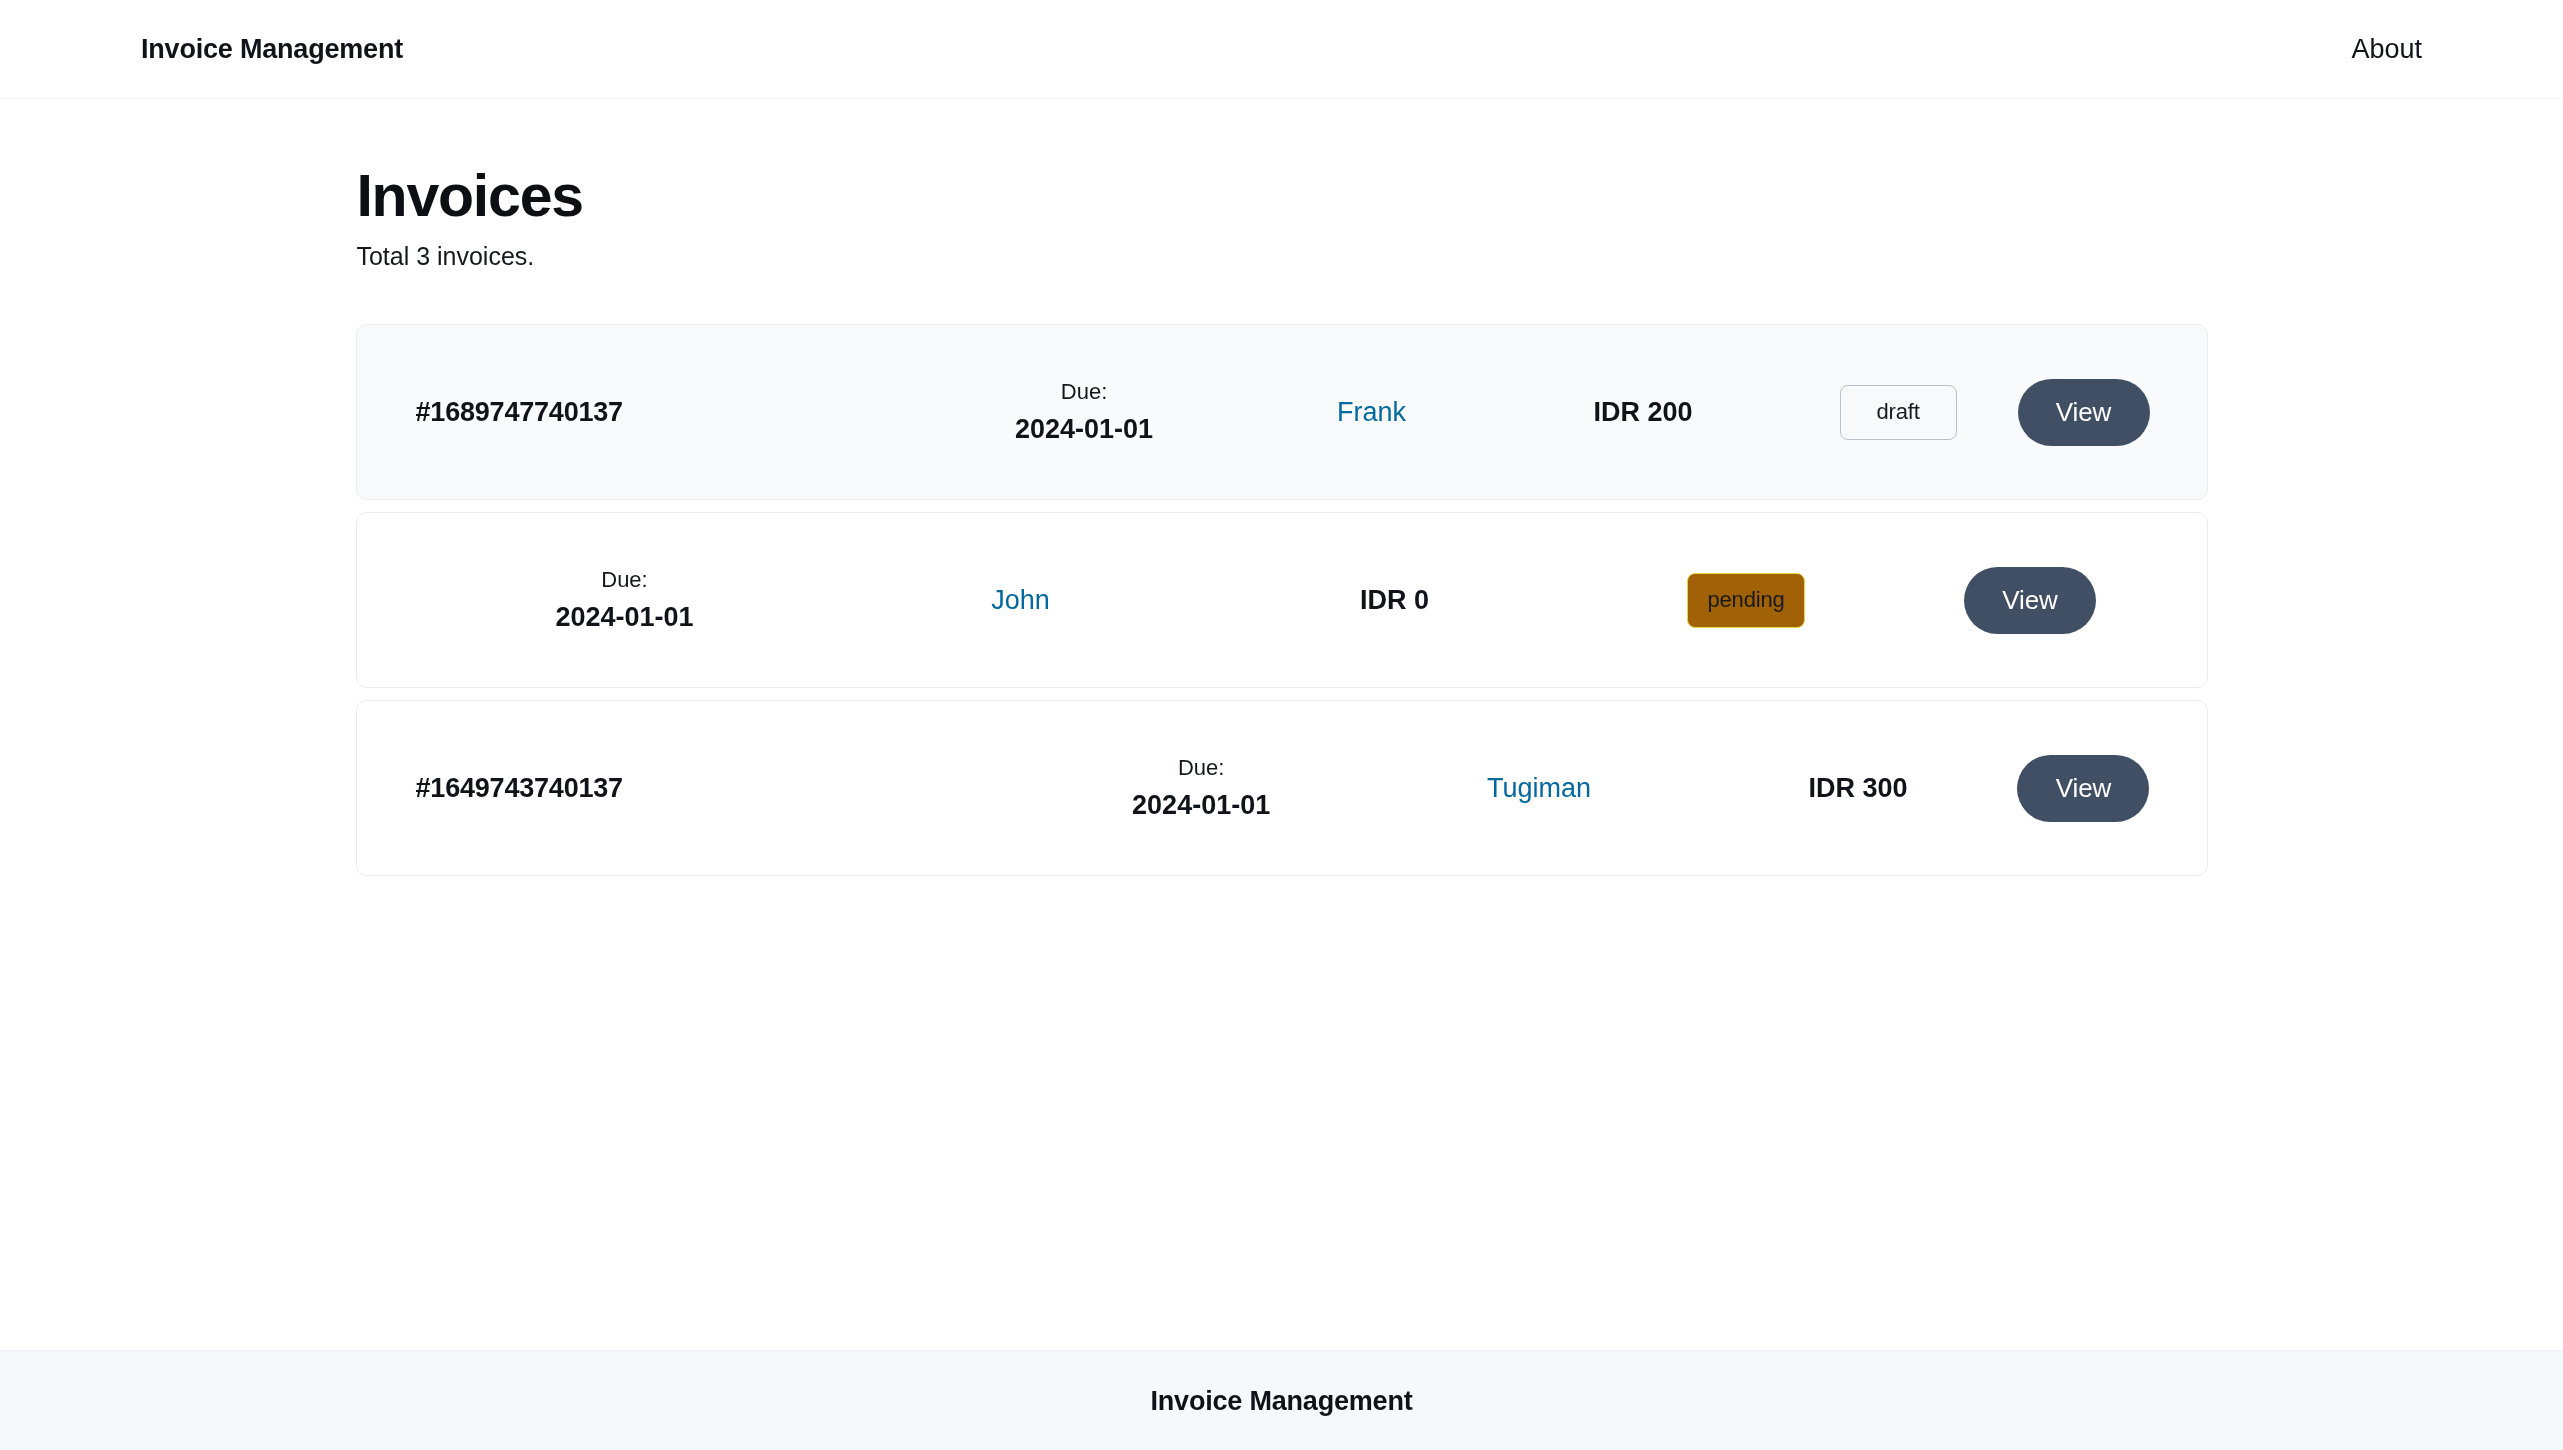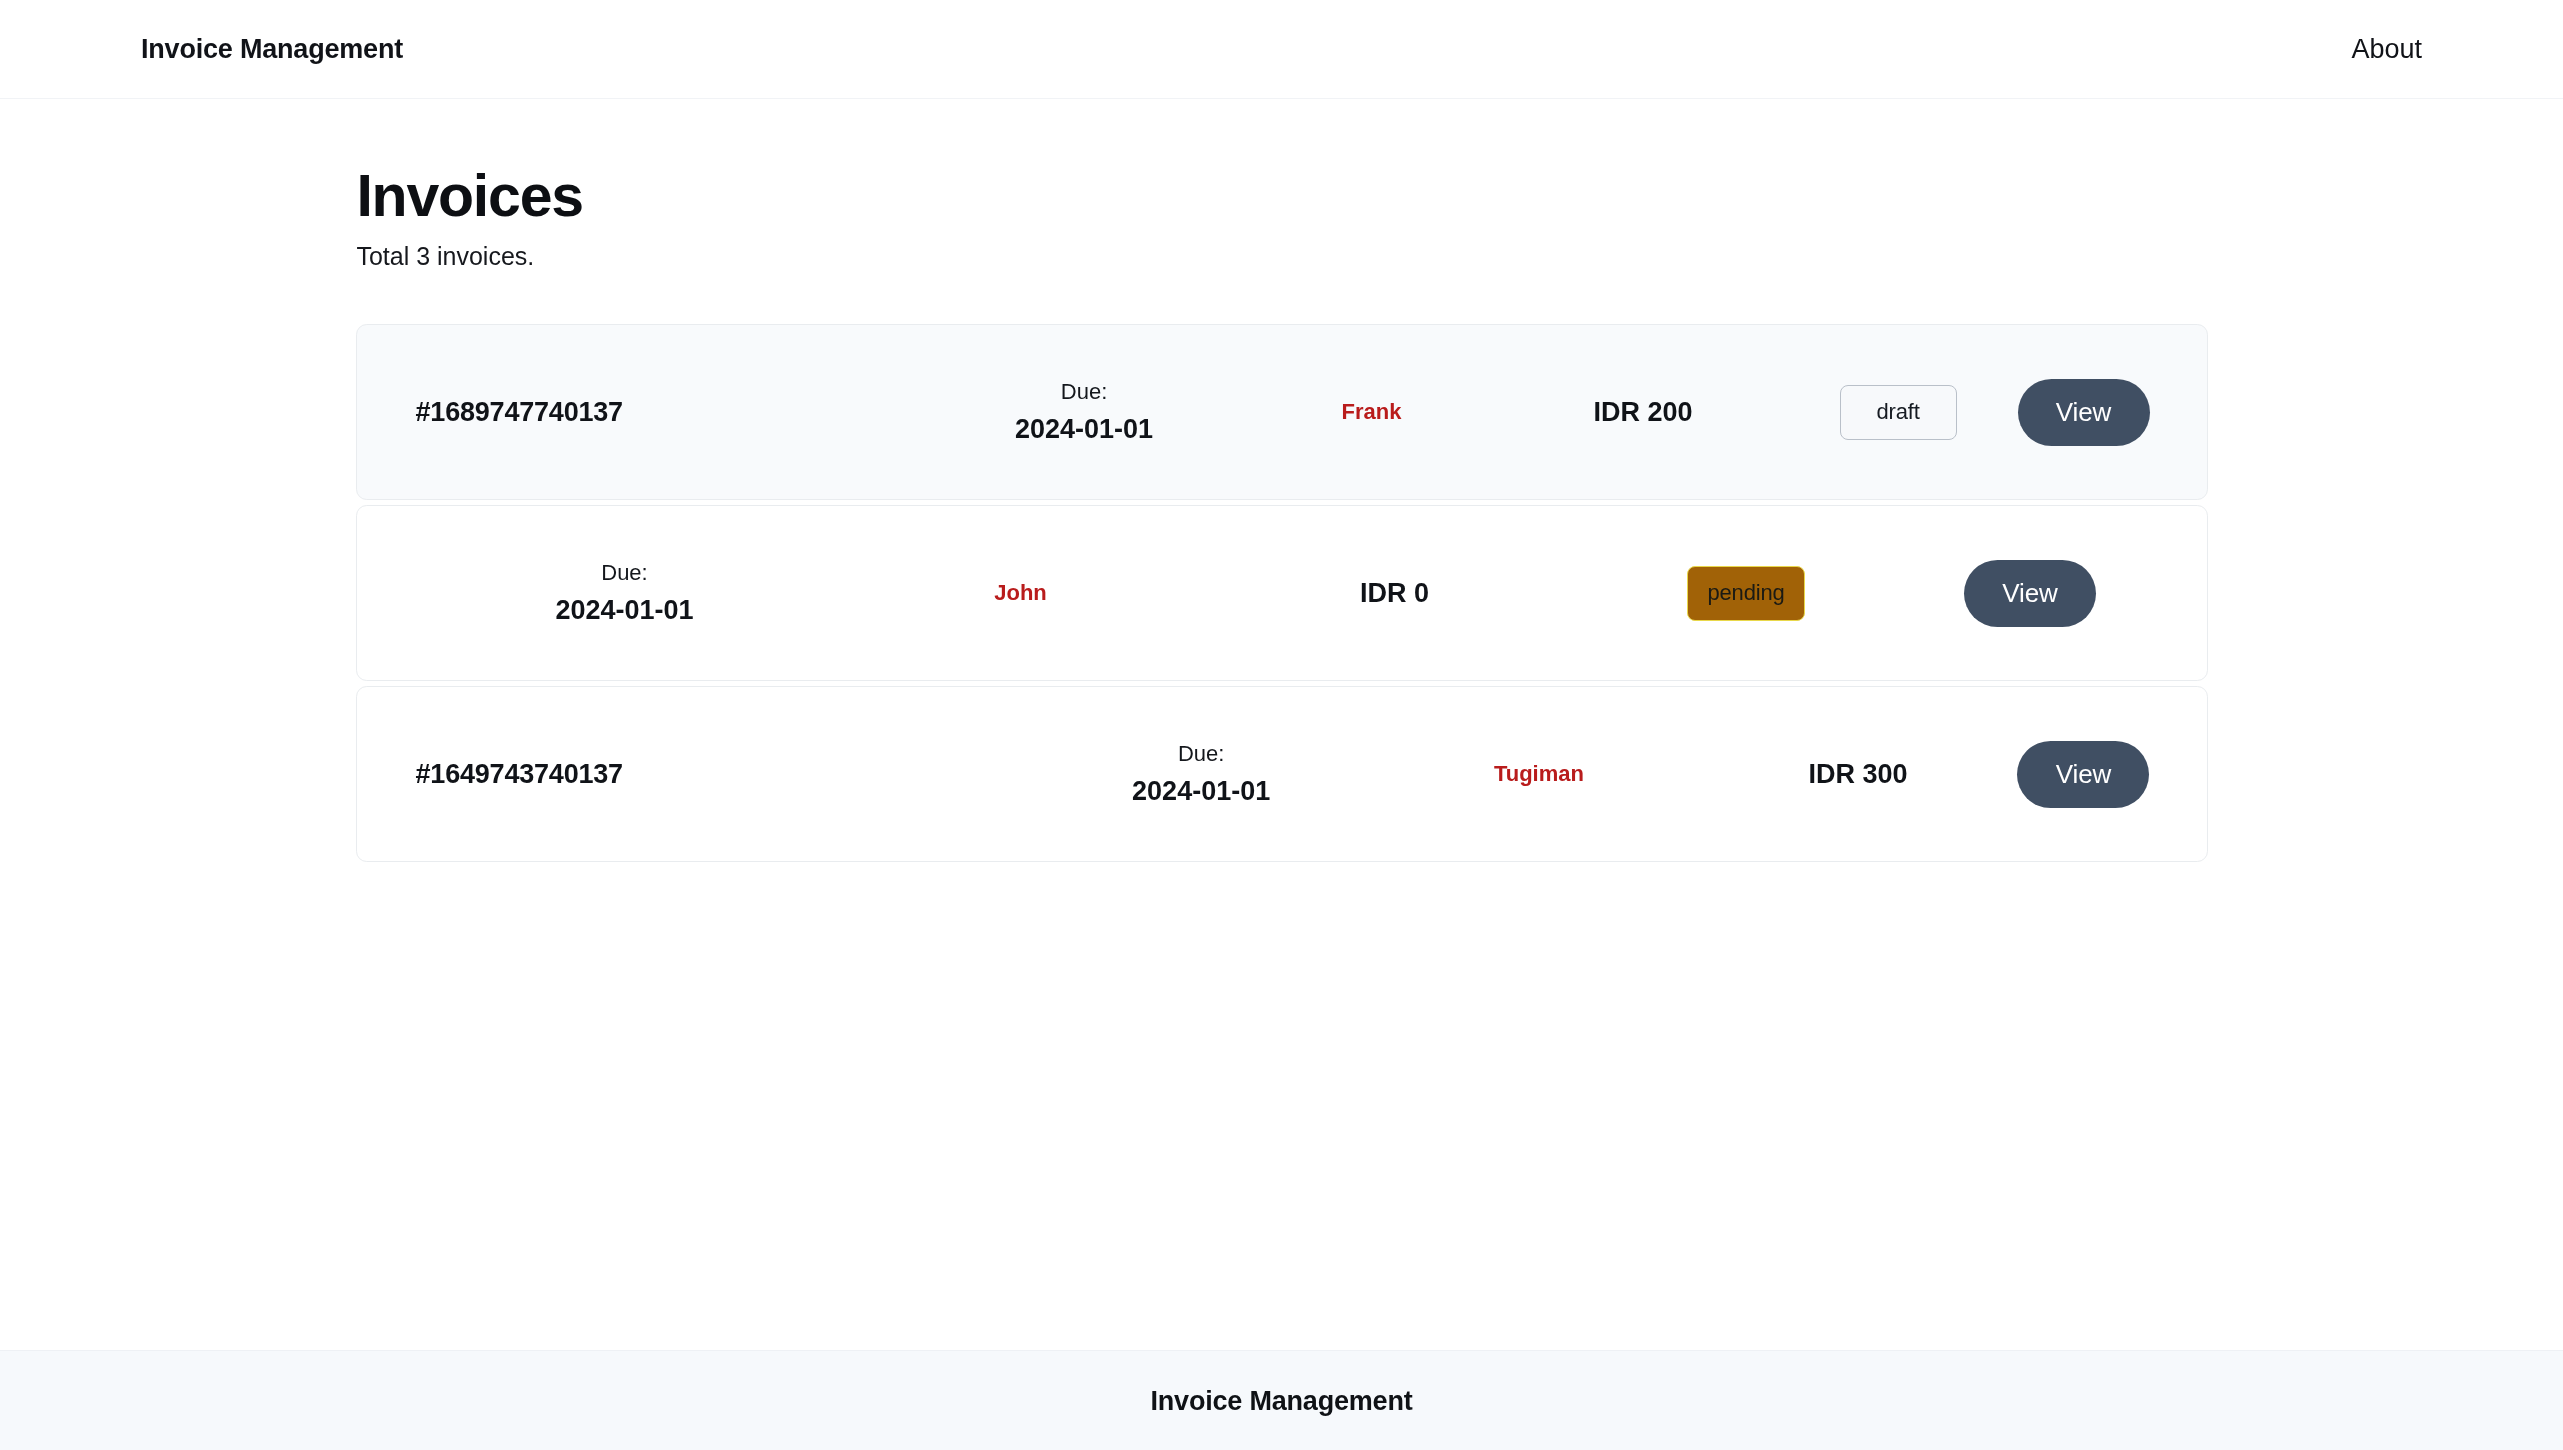--- a/index.html
+++ b/index.html
@@ -125,21 +125,21 @@
     cursor: pointer;
     white-space: nowrap;
     letter-spacing: -0.2px;
   }
 
   
   .invoice-list {
     margin-top: 53px;
     display: flex;
     flex-direction: column;
-    gap: 5px;
+    gap: 12px;
   }
   .invoice-row {
     height: 176px;
     border: 1.8px solid #e9ecef;
     border-radius: 10.7px;
     background: #ffffff;
     display: flex;
     align-items: center;
     padding: 0 57px 0 59px;
   }
@@ -168,23 +168,23 @@
   .due-date {
     margin-top: 8px;
     font-size: 27px;
     font-weight: 700;
     color: #101318;
     line-height: 1.2;
   }
   .cell-client {
     width: 374px;
     justify-content: center;
-    font-size: 22px;
-    font-weight: 700;
-    color: #b91c1c;
+    font-size: 27px;
+    font-weight: 400;
+    color: #0369a1;
   }
   .cell-amount {
     width: 374px;
     justify-content: center;
     font-size: 27px;
     font-weight: 700;
     color: #101318;
   }
   .cell-status {
     width: 329px;

